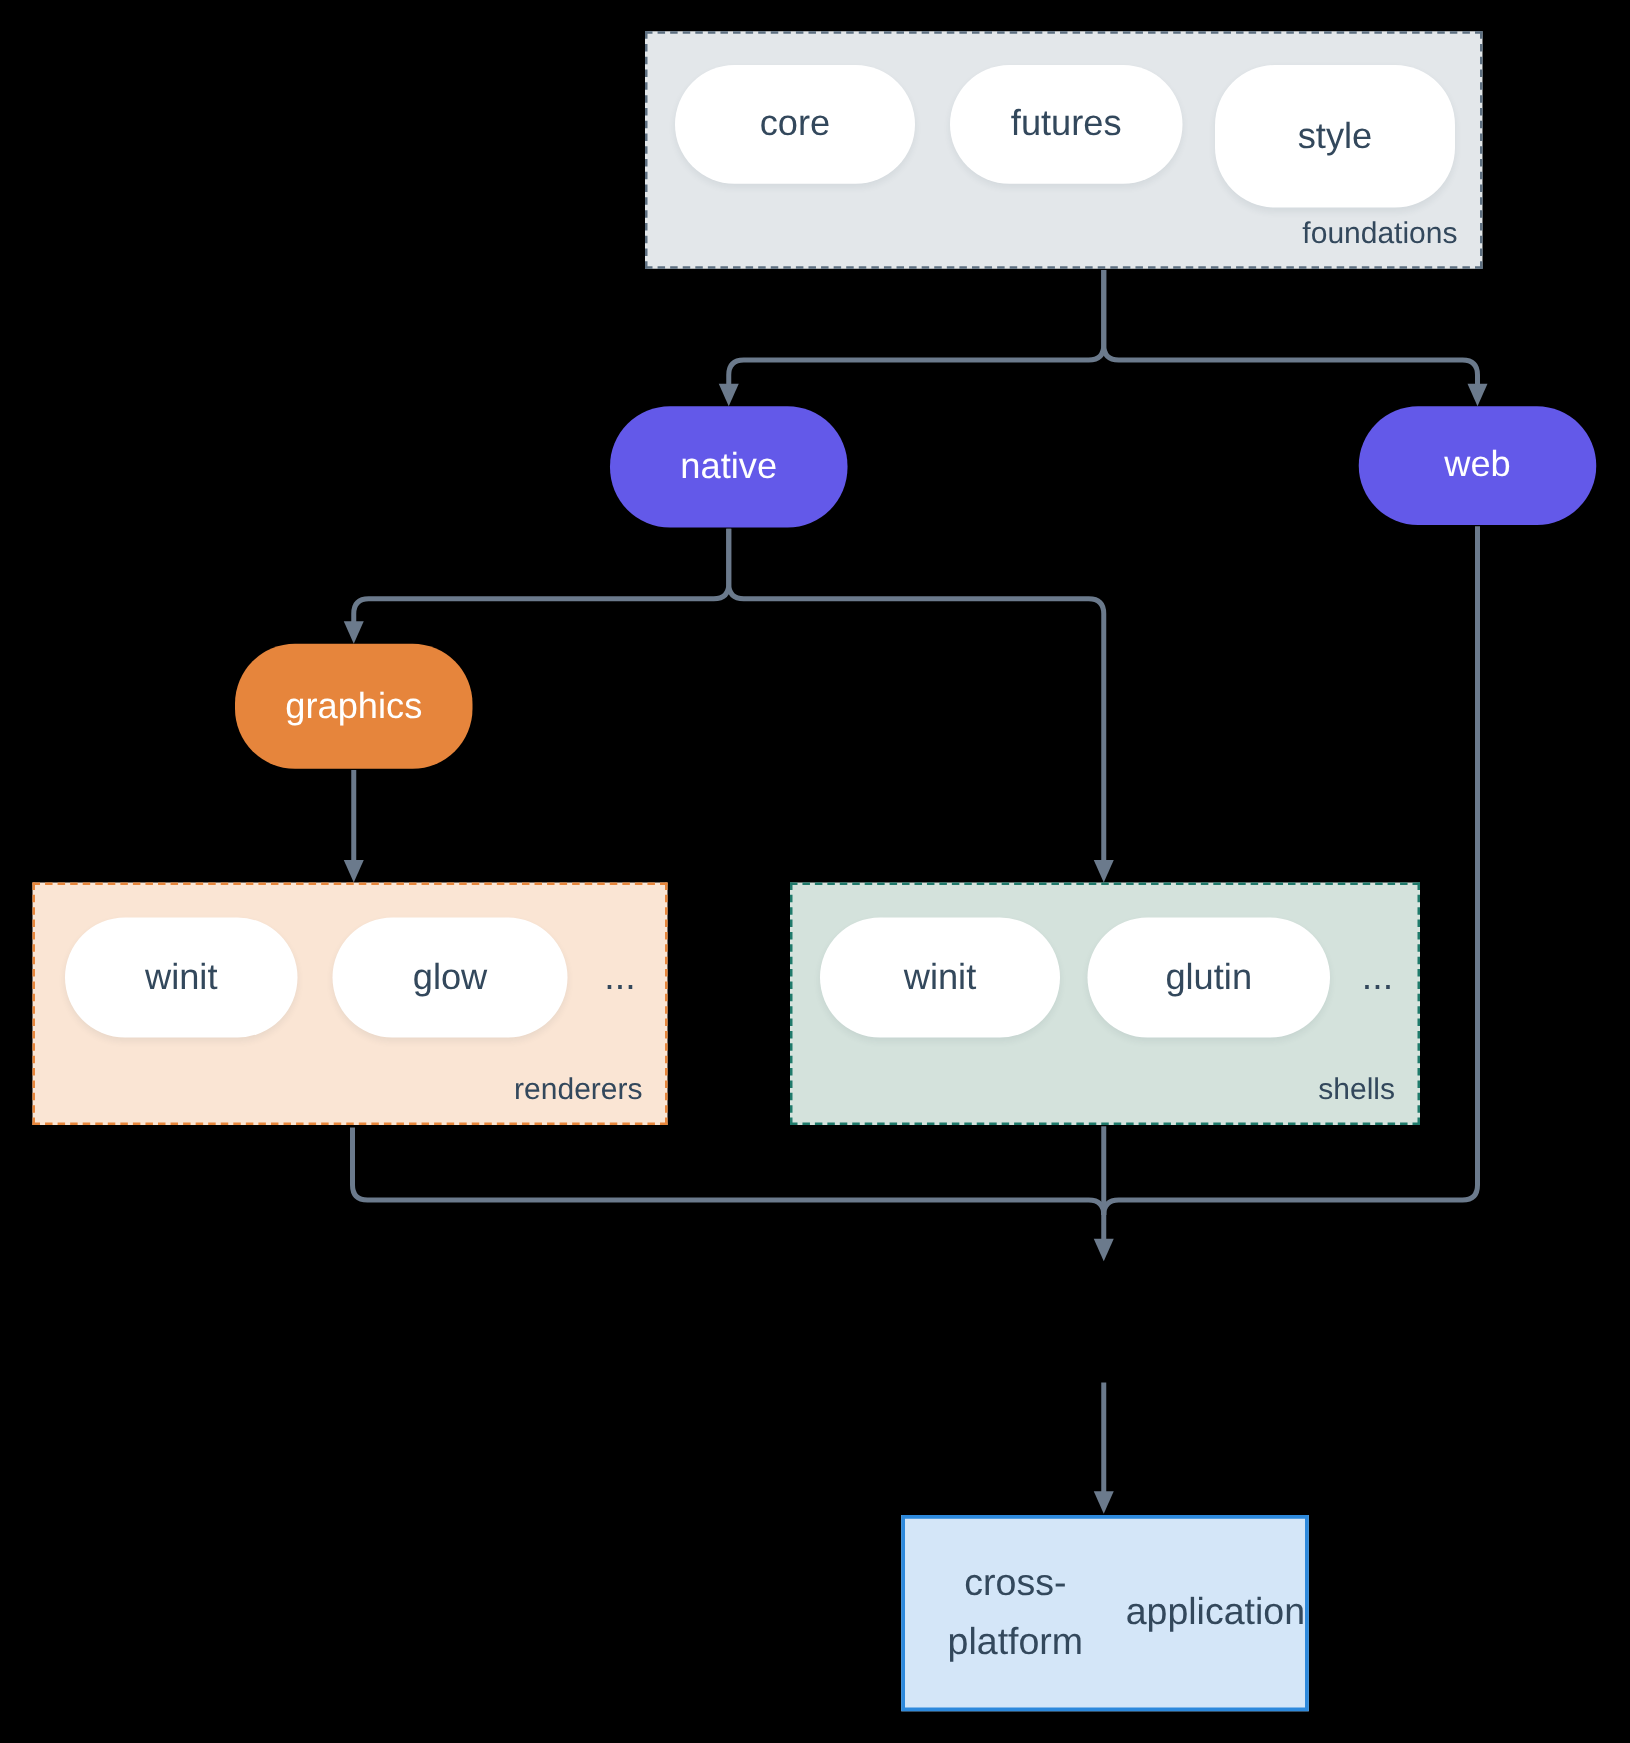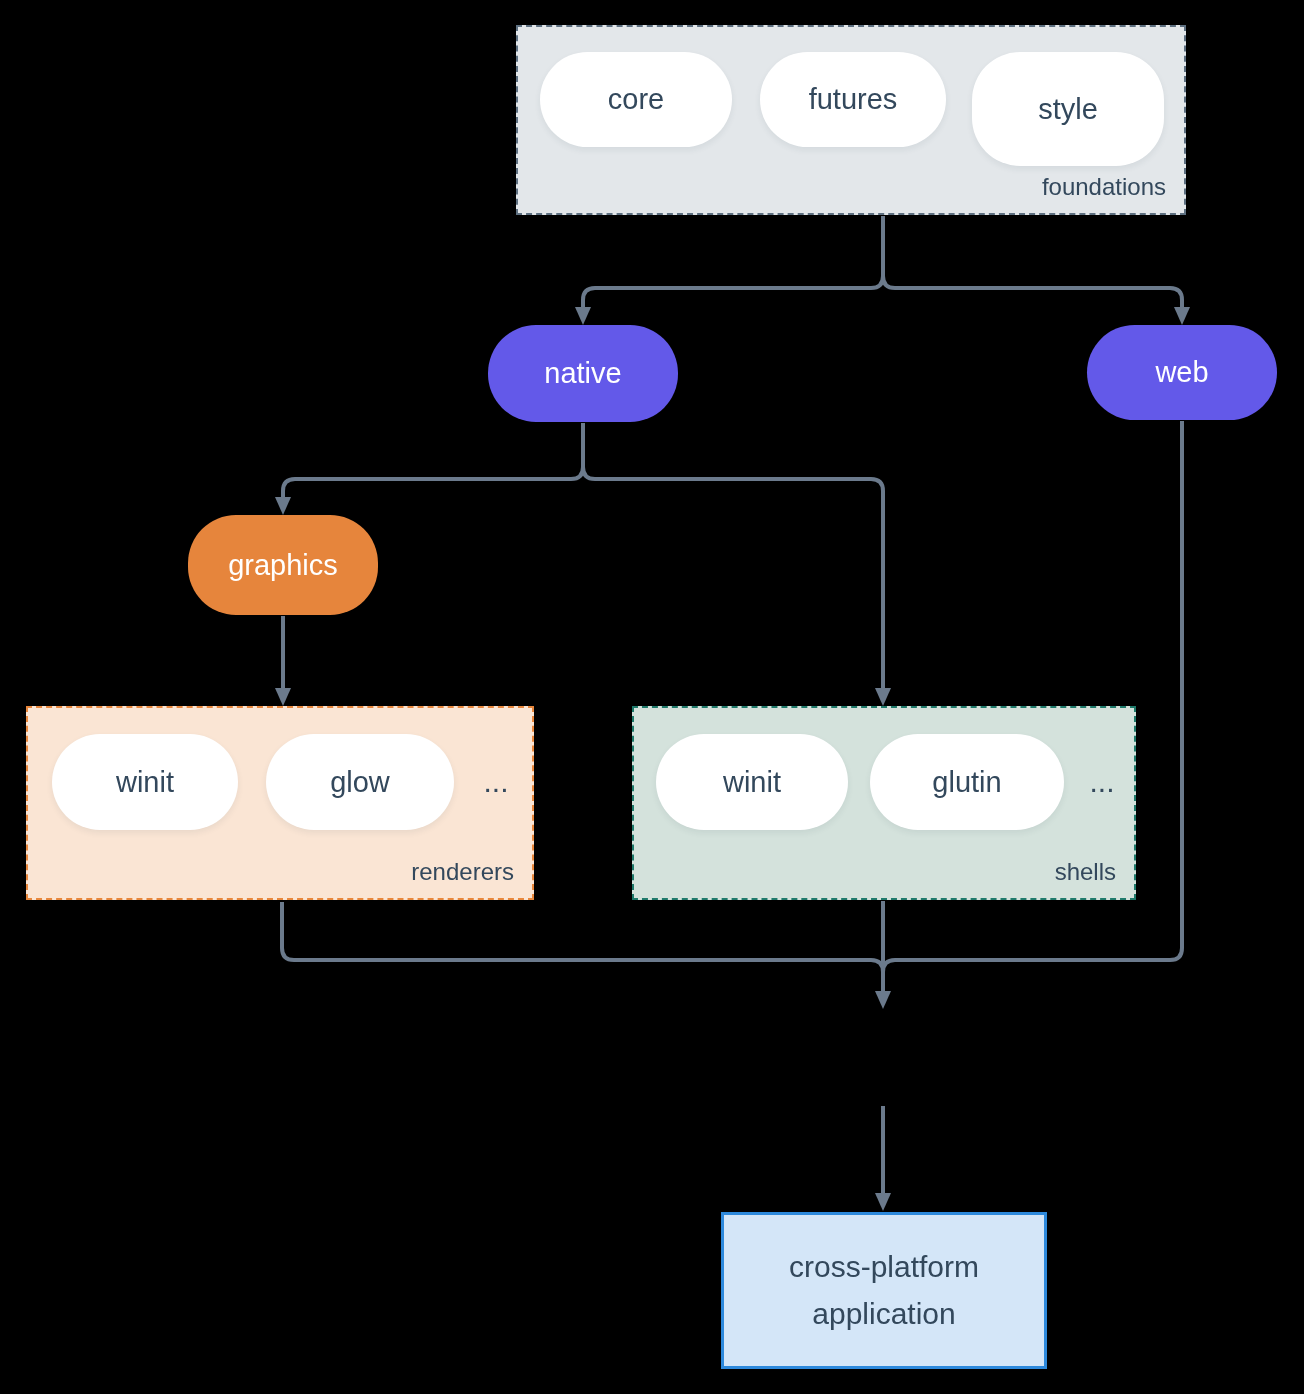--- a/index.html
+++ b/index.html
@@ -74,21 +74,21 @@
   .ellipsis{
     position:absolute;top:26px;height:96px;
     display:flex;align-items:center;justify-content:center;
     font-size:30px;color:var(--text-dark);
   }
   .app-box{
     position:absolute;left:721px;top:1212px;width:326px;height:157px;
     box-sizing:border-box;
     background:var(--app-bg);
     border:3px solid var(--app-border);
-    display:flex;flex-direction:column;align-items:center;justify-content:center;
+    display:flex;flex-direction:row;align-items:center;justify-content:center;
     font-size:30px;line-height:1.55;color:var(--text-dark);
     text-align:center;
   }
 </style>
 </head>
 <body>
 
 <div class="canvas">
 
   <svg class="edge-layer" width="1304" height="1394" viewBox="0 0 1304 1394">

